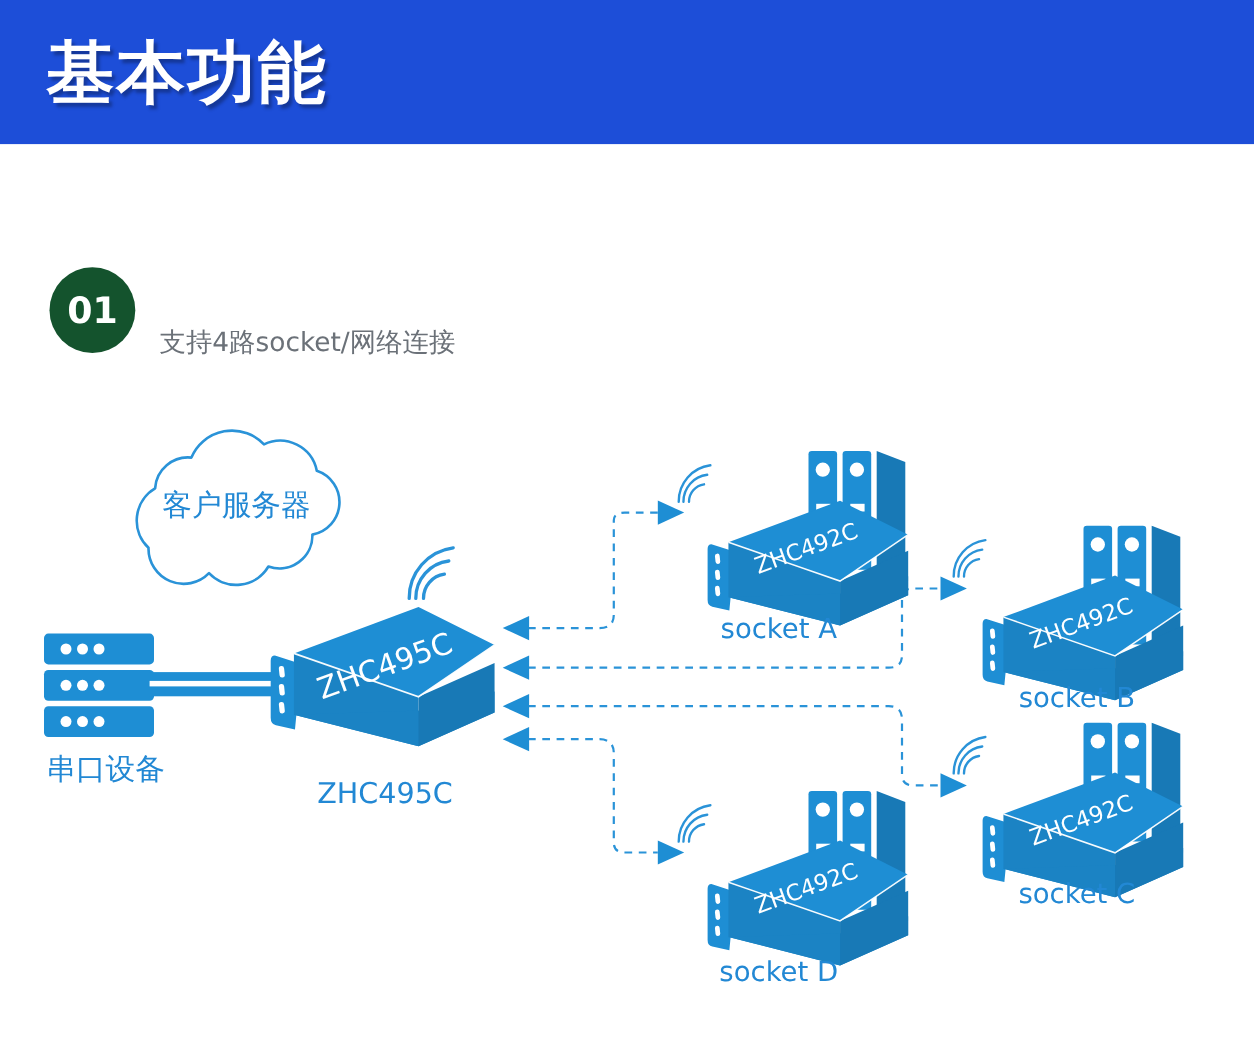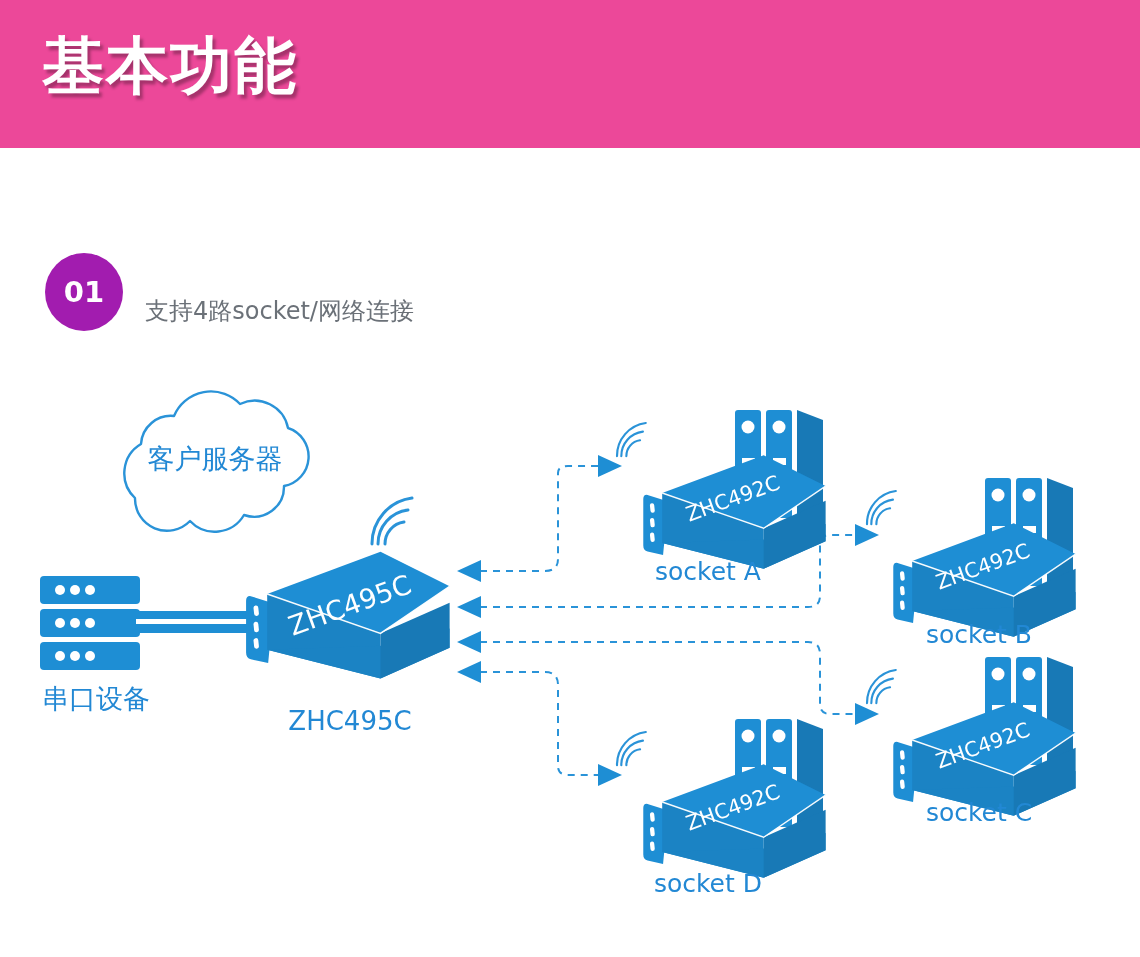--- a/index.html
+++ b/index.html
@@ -20,22 +20,22 @@
     height: 957px;
     background: #ffffff;
   }
 
   
   .header-bar {
     position: absolute;
     left: 0;
     top: 0;
     width: 1140px;
-    height: 148px;
-    background: #ec4899;
+    height: 131px;
+    background: #1d4ed8;
   }
   .header-title {
     position: absolute;
     left: 42px;
     top: 20px;
     font-size: 62px;
     font-weight: bold;
     color: #ffffff;
     letter-spacing: 2px;
     line-height: 92px;
@@ -48,27 +48,27 @@
   .section-head {
     position: absolute;
     left: 45px;
     top: 241px;
     width: 700px;
     height: 90px;
   }
   .badge {
     position: absolute;
     left: 0;
-    top: 12px;
+    top: 2px;
     width: 78px;
     height: 78px;
     border-radius: 50%;
-    background: #a21caf;
+    background: #14532d;
     color: #ffffff;
-    font-size: 29px;
+    font-size: 33px;
     font-weight: bold;
     display: flex;
     align-items: center;
     justify-content: center;
     letter-spacing: 0px;
     font-family: "DejaVu Sans", "Liberation Sans", sans-serif;
   }
   .sec-title {
     position: absolute;
     left: 98px;

